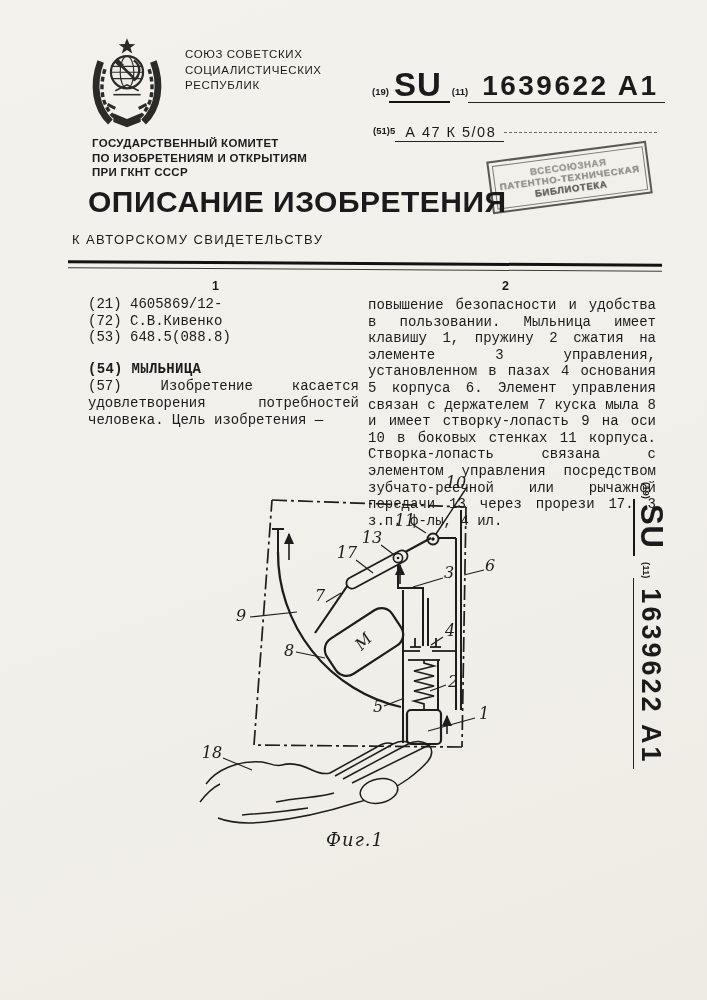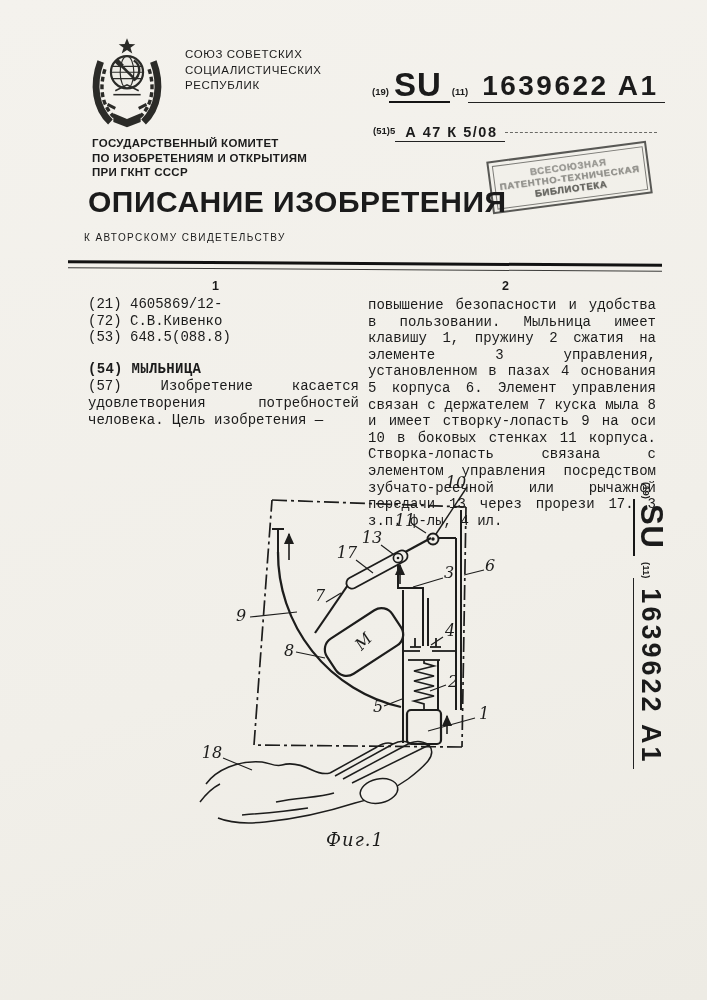--- a/index.html
+++ b/index.html
@@ -10,31 +10,31 @@
     -webkit-font-smoothing:antialiased;
   }
   .abs{position:absolute;}
   
   .union{left:185px;top:47px;font-size:11.5px;font-weight:400;line-height:15.5px;letter-spacing:.6px;}
   .docnum-row{left:372px;top:68px;display:flex;align-items:flex-end;width:290px;}
   .tiny-code{font-size:9.5px;font-weight:700;padding-bottom:6px;white-space:nowrap;}
   .su{font-size:33px;font-weight:700;letter-spacing:1px;border-bottom:2px solid #151515;padding:0 8px 0 5px;margin-right:2px;line-height:1;}
   .bignum{font-size:28px;font-weight:700;letter-spacing:2.5px;border-bottom:1.6px solid #222;padding:0 6px 2px 14px;line-height:1;white-space:nowrap;}
   .ipc-row{left:373px;top:124px;display:flex;align-items:center;width:284px;}
-  .ipc{font-size:14.5px;font-weight:700;letter-spacing:1.5px;border-bottom:1.6px solid #222;padding:0 8px 1px 10px;white-space:nowrap;}
+  .ipc{font-size:14.5px;font-weight:400;letter-spacing:1.5px;border-bottom:1.6px solid #222;padding:0 8px 1px 10px;white-space:nowrap;}
   .dashfill{flex:1;border-bottom:1.6px dashed #6a6a66;transform:translateY(-1px);}
   .committee{left:92px;top:136px;font-size:11.5px;font-weight:700;line-height:14.5px;letter-spacing:.3px;}
   .stamp{left:489px;top:151px;width:152px;transform:rotate(-7.5deg);
     border:2.5px solid rgba(45,45,42,.78);padding:2.5px;background:rgba(240,238,232,.2);}
   .stamp-inner{border:1.5px solid rgba(45,45,42,.6);padding:4px 2px 5px;text-align:center;}
   .stamp-line{font-size:9.5px;font-weight:700;letter-spacing:.7px;color:#454540;white-space:nowrap;
     text-shadow:.6px .4px .7px rgba(80,80,75,.9);}
   .st0{opacity:.5;} .st1{opacity:.55;transform:scaleY(.95);} .st2{opacity:.8;}
   .main-title{left:88px;top:185px;font-size:30px;font-weight:700;letter-spacing:.5px;white-space:nowrap;}
-  .subtitle{left:84px;top:232px;font-size:10px;font-weight:400;letter-spacing:1.4px;white-space:nowrap;}
+  .subtitle{left:72px;top:232px;font-size:13px;font-weight:400;letter-spacing:1.4px;white-space:nowrap;}
   .rule{left:68px;top:262px;width:594px;height:4px;border-top:3.4px solid #121212;border-bottom:1.3px solid #3a3a38;transform:rotate(.35deg);}
   
   .pagenum{font-size:12.5px;font-weight:700;}
   .p1{left:212px;top:279px;} .p2{left:502px;top:279px;}
   .col{font-size:14px;line-height:16.6px;text-align:justify;font-family:Liberation Mono, monospace;}
   .col1{left:88px;top:296px;width:271px;}
   .col2{left:368px;top:296px;width:288px;}
   .biblio-line{white-space:normal;}
   .inv-title{margin-top:15px;font-weight:700;letter-spacing:.3px;text-align:left;}
   .abstract{margin-top:1px;}

